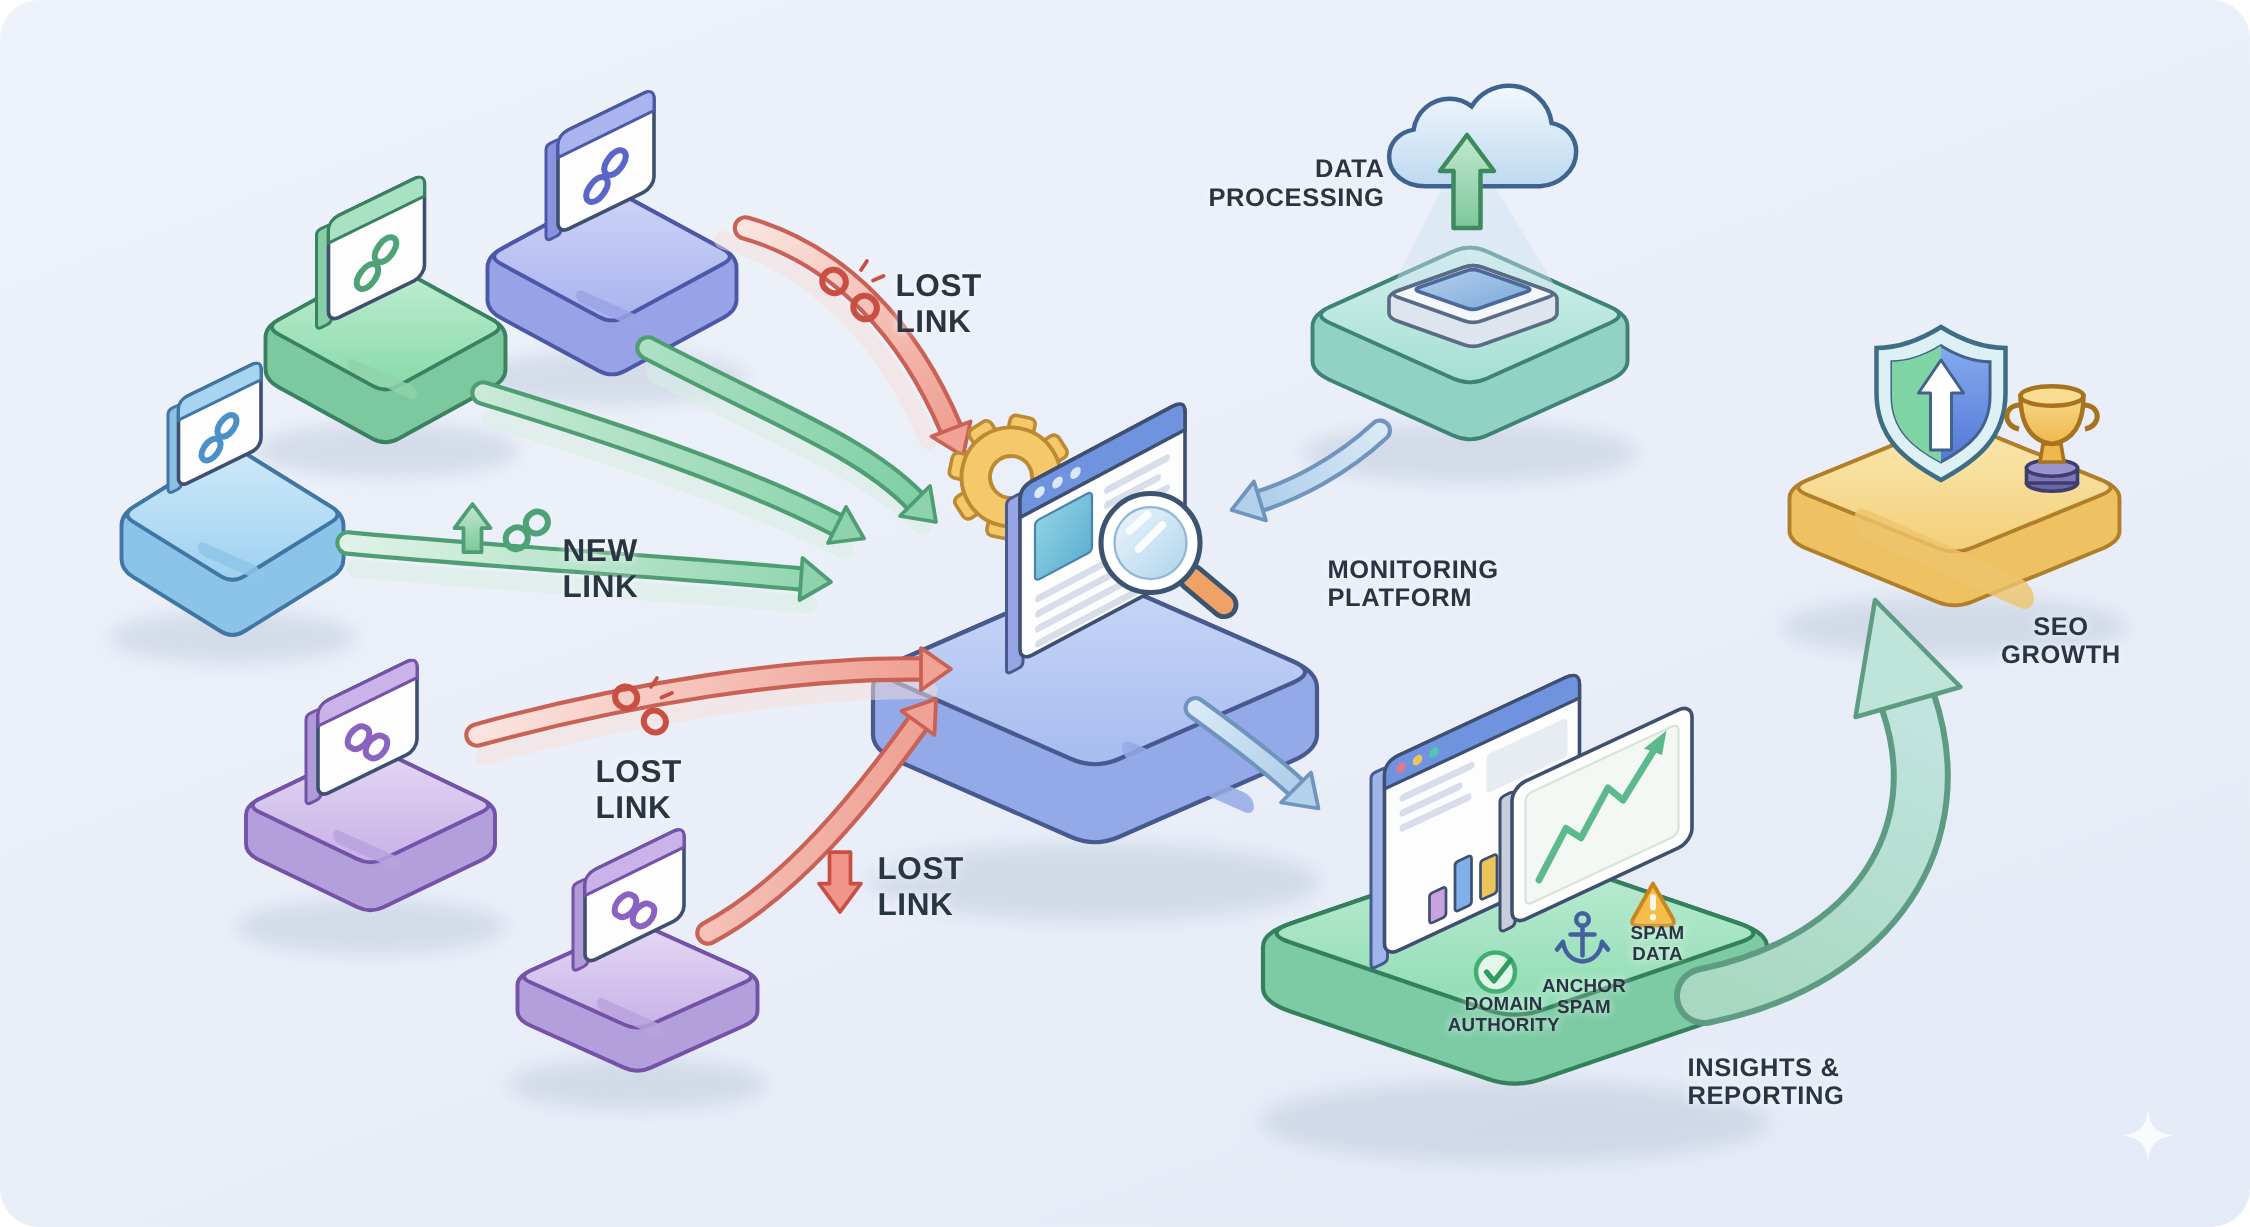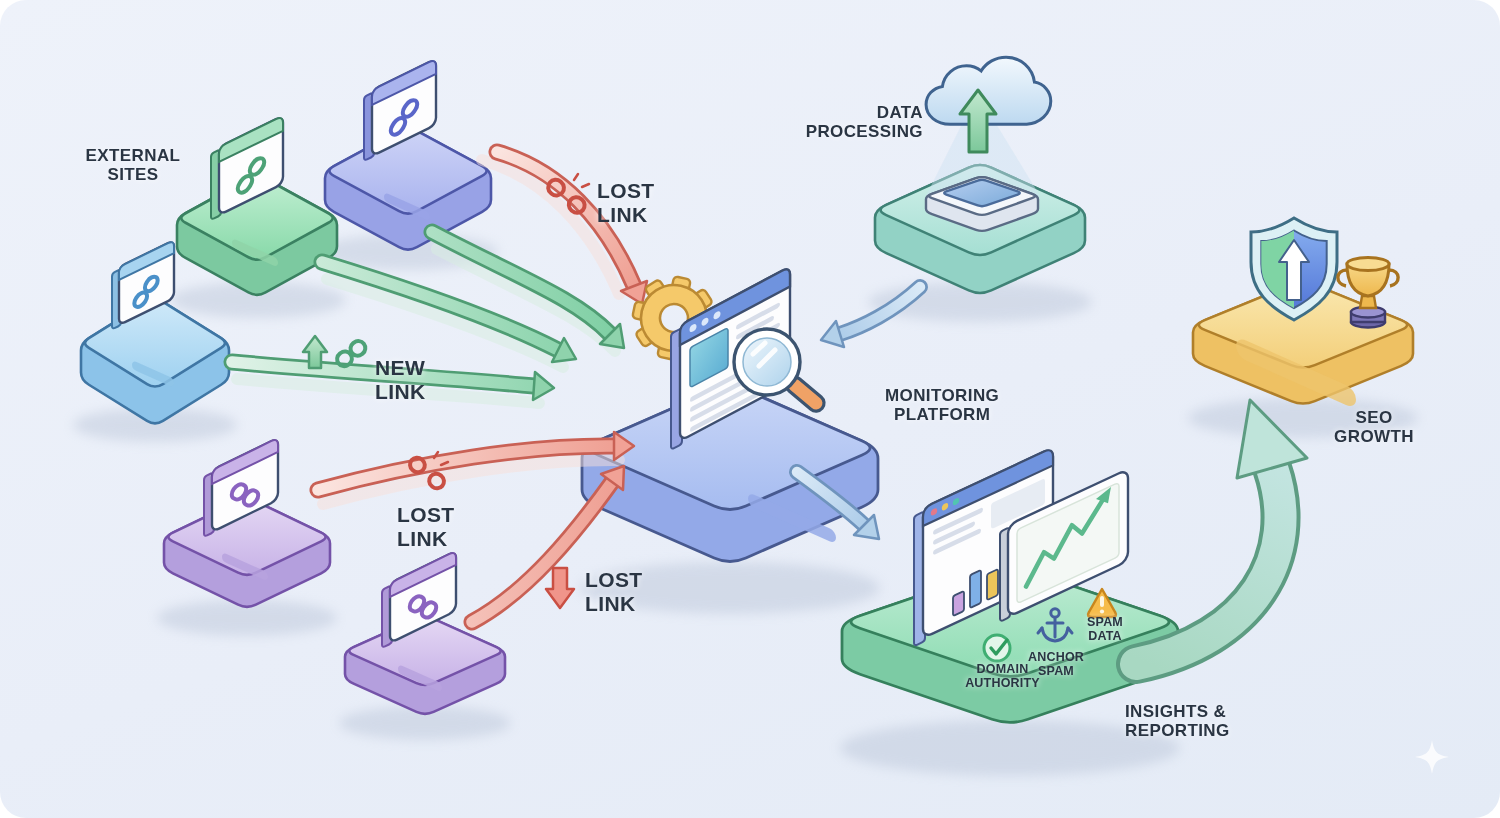--- a/index.html
+++ b/index.html
@@ -498,45 +498,41 @@
     <path d="M 1136 664 C 1252 640 1302 556 1272 468" fill="none" stroke="#5d9c82" stroke-width="40" stroke-linecap="round"></path>
     <path d="M 1136 664 C 1252 640 1302 556 1272 468" fill="none" stroke="url(#gSwoosh)" stroke-width="32" stroke-linecap="round"></path>
     <polygon points="1250,400 1307,458 1237,478" fill="#bfe4da" stroke="#5d9c82" stroke-width="3" stroke-linejoin="round"></polygon>
   </g>
 
   <g transform="translate(1432,757)">
     <path d="M0,-17 C2,-5 5,-2 17,0 C5,2 2,5 0,17 C-2,5 -5,2 -17,0 C-5,-2 -2,-5 0,-17 Z" fill="#ffffff" opacity=".8"></path>
   </g>
 </svg>
 
-  <div class="lbl big ctr" style="left:58px;top:146px;width:150px;">
-    <span>EXTERNAL</span>
-    <span>SITES</span>
-  </div>
   <div class="lbl mid" style="left:597px;top:179px;">
     <span>LOST</span>
     <span>LINK</span>
   </div>
   <div class="lbl mid" style="left:375px;top:356px;">
     <span>NEW</span>
     <span>LINK</span>
   </div>
   <div class="lbl mid" style="left:397px;top:503px;">
     <span>LOST</span>
     <span>LINK</span>
   </div>
   <div class="lbl mid" style="left:585px;top:568px;">
     <span>LOST</span>
     <span>LINK</span>
   </div>
   <div class="lbl big rgt" style="left:773px;top:103px;width:150px;">
     <span>DATA</span>
     <span>PROCESSING</span>
   </div>
-  <div class="lbl big" style="left:885px;top:386px;text-align:center;">
+  <div class="lbl big" style="left:885px;top:370px;">
     <span>MONITORING</span>
     <span>PLATFORM</span>
   </div>
   <div class="lbl big" style="left:1125px;top:702px;">
     <span>INSIGHTS &amp;</span>
     <span>REPORTING</span>
   </div>
   <div class="lbl big ctr" style="left:1318px;top:408px;width:112px;">
     <span>SEO</span>
     <span>GROWTH</span>

